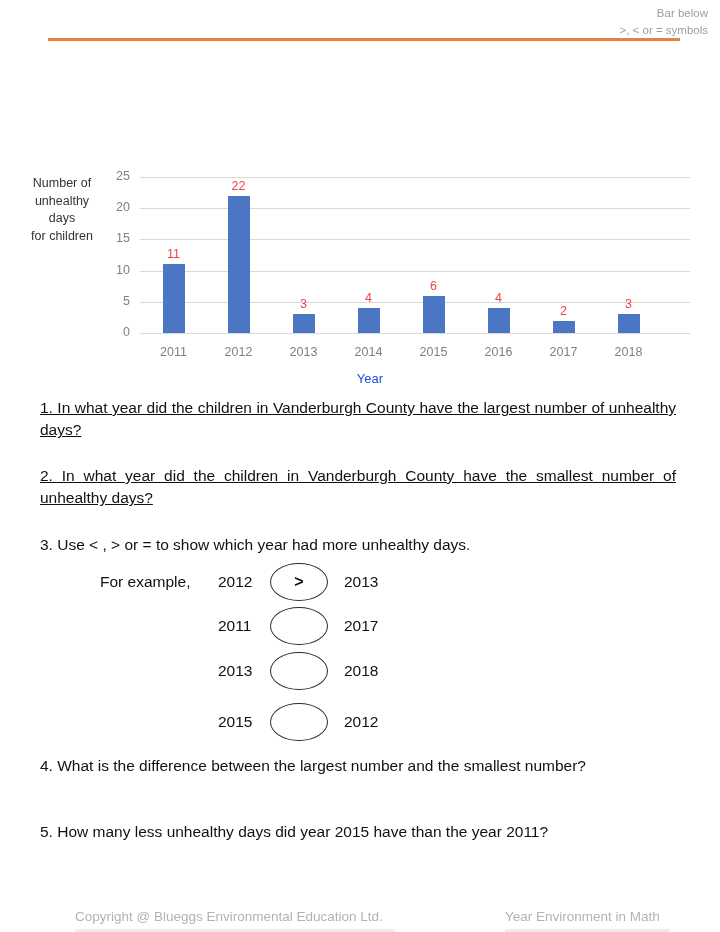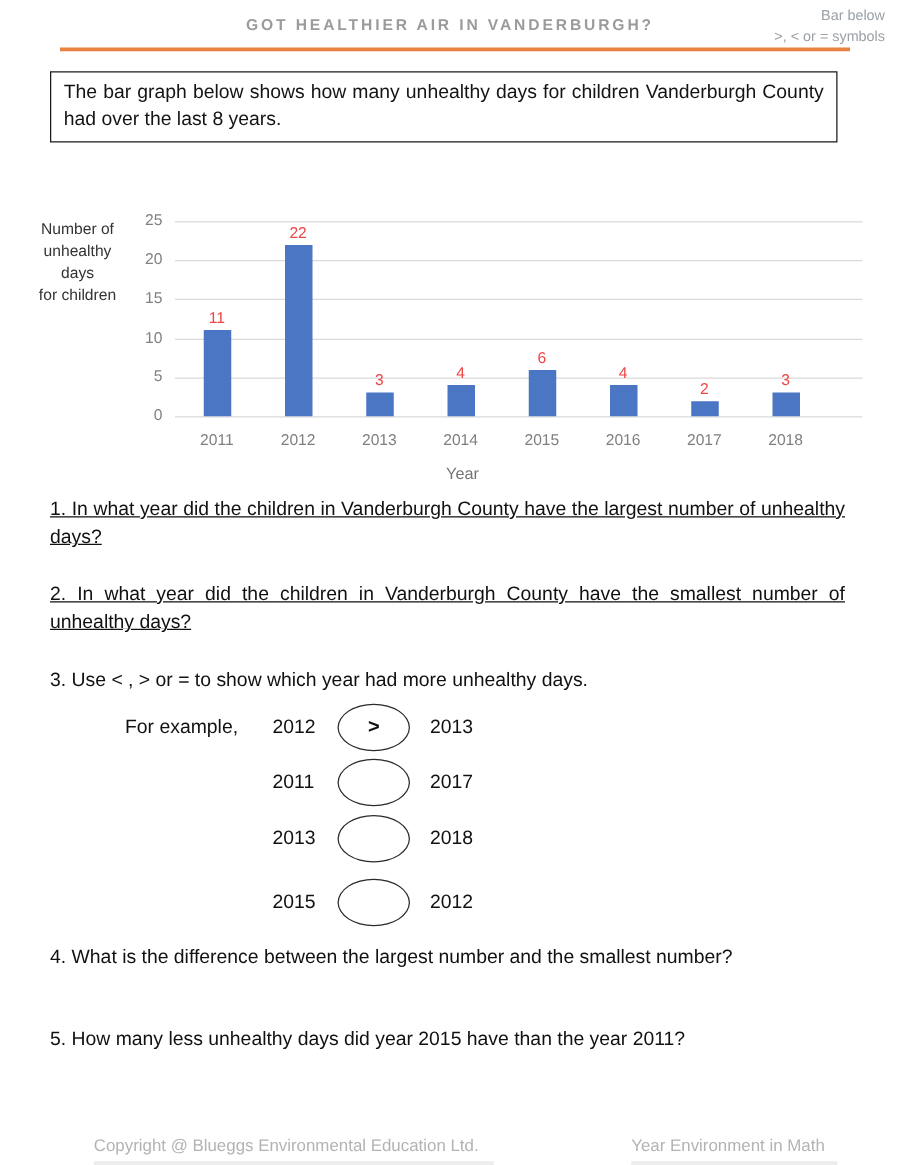--- a/index.html
+++ b/index.html
@@ -37,21 +37,21 @@
   .yticks { position:absolute; top:177px; left:86px; width:44px; height:156px; }
   .ytick { position:absolute; right:0; width:44px; text-align:right; font-size:12.5px; color:#808080; }
   .bars { position:absolute; top:177px; left:141px; width:520px; height:156px; }
   .bar-slot { position:absolute; top:0; width:65px; height:156px; }
   .bar { position:absolute; bottom:0; left:21px; width:22px; }
   .bar-label { position:absolute; left:0; width:65px; text-align:center; font-size:12.5px; color:#ef4444; }
   .xlabels { position:absolute; top:345px; left:141px; width:520px; height:16px; }
   .xlabel { position:absolute; top:0; width:65px; text-align:center; font-size:12.5px; color:#7f7f7f; }
   .x-axis-title {
     position:absolute; top:371px; left:20px; right:0; text-align:center;
-    font-size:13px; color:#737373;
+    font-size:13px; color:#1d4ed8;
   }
   
   .q { position:absolute; left:40px; width:636px; font-size:15.5px; line-height:1.45; color:#111; }
   .q.justify { text-align:justify;text-decoration:underline; }
   .q1 { top:397px; }
   .q2 { top:465px; }
   .q3 { top:534px; }
   .q4 { top:755px; }
   .q5 { top:821px; }
   .cmp-row { position:absolute; left:100px; height:38px; display:flex; align-items:center; }
@@ -72,24 +72,22 @@
 </style>
 </head>
 <body>
 
 <div class="page">
 
   <div class="header-meta">
     <div>Bar below</div>
     <div>&gt;, &lt; or = symbols</div>
   </div>
-  <div class="header-title">GOT HEALTHIER AIR IN VANDERBURGH?</div>
   <div class="accent-rule"></div>
 
-  <div class="intro-box">The bar graph below shows how many unhealthy days for children Vanderburgh County had over the last 8 years.</div>
 
   <div class="y-axis-label">Number of
 unhealthy
 days
 for children</div>
   <div class="yticks">
       <div class="ytick" style="top: 148px;">0</div>
       <div class="ytick" style="top: 116.8px;">5</div>
       <div class="ytick" style="top: 85.6px;">10</div>
       <div class="ytick" style="top: 54.4px;">15</div>

